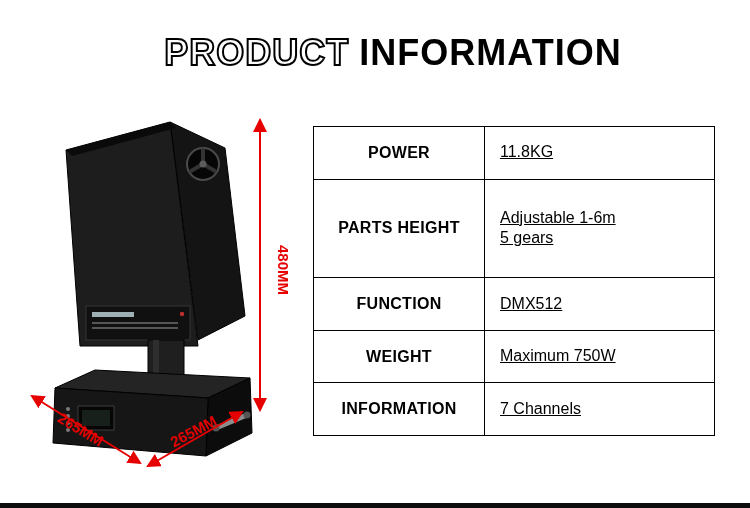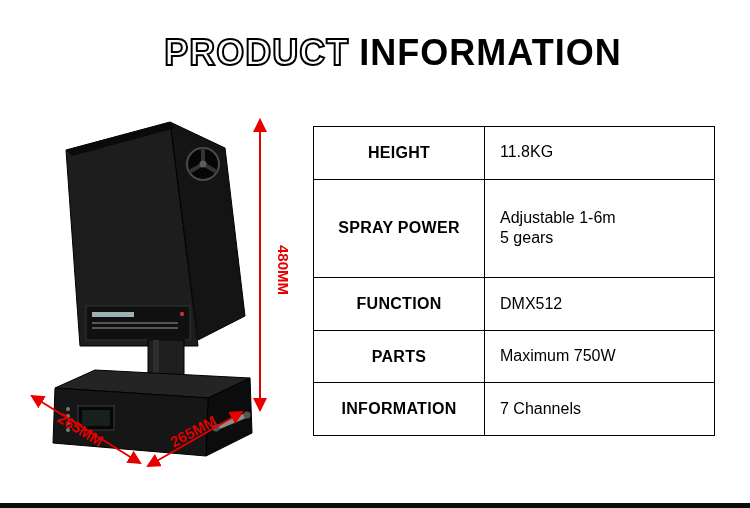--- a/index.html
+++ b/index.html
@@ -28,21 +28,21 @@
   .spec-table th, .spec-table td {
     border:1px solid #000;
     font-size:16px; color:#000;
   }
   .spec-table th {
     width:168px; font-weight:bold; text-align:center; letter-spacing:0.3px;
   }
   .spec-table td {
     padding-left:15px; padding-right:6px;
     text-align:left; vertical-align:middle;
-    white-space:pre-line; line-height:1.3;
+    white-space:pre-line; line-height:1.3;text-decoration:underline;
   }
   .bottom-bar {
     position:absolute; left:0; bottom:0; width:100%; height:5px; background:#0d0d0d;
   }
 </style>
 </head>
 <body>
 
 <div class="page">
 
@@ -118,34 +118,34 @@
       <g>
         <line x1="128" y1="378" x2="222" y2="324" stroke="#e60000" stroke-width="2" marker-start="url(#arr)" marker-end="url(#arr)"></line>
         <text x="176" y="348" transform="rotate(-28 176 348)" text-anchor="middle" font-size="15" font-weight="bold" fill="#e60000">265MM</text>
       </g>
     </svg>
   </div>
 
   <table class="spec-table">
     <tbody>
       <tr>
-        <th>HEIGHT</th>
+        <th>POWER</th>
         <td>11.8KG</td>
       </tr>
       <tr>
-        <th>SPRAY POWER</th>
+        <th>PARTS HEIGHT</th>
         <td>Adjustable 1-6m
 5 gears</td>
       </tr>
       <tr>
         <th>FUNCTION</th>
         <td>DMX512</td>
       </tr>
       <tr>
-        <th>PARTS</th>
+        <th>WEIGHT</th>
         <td>Maximum 750W</td>
       </tr>
       <tr>
         <th>INFORMATION</th>
         <td>7 Channels</td>
       </tr>
     </tbody>
   </table>
 
   <div class="bottom-bar"></div>

